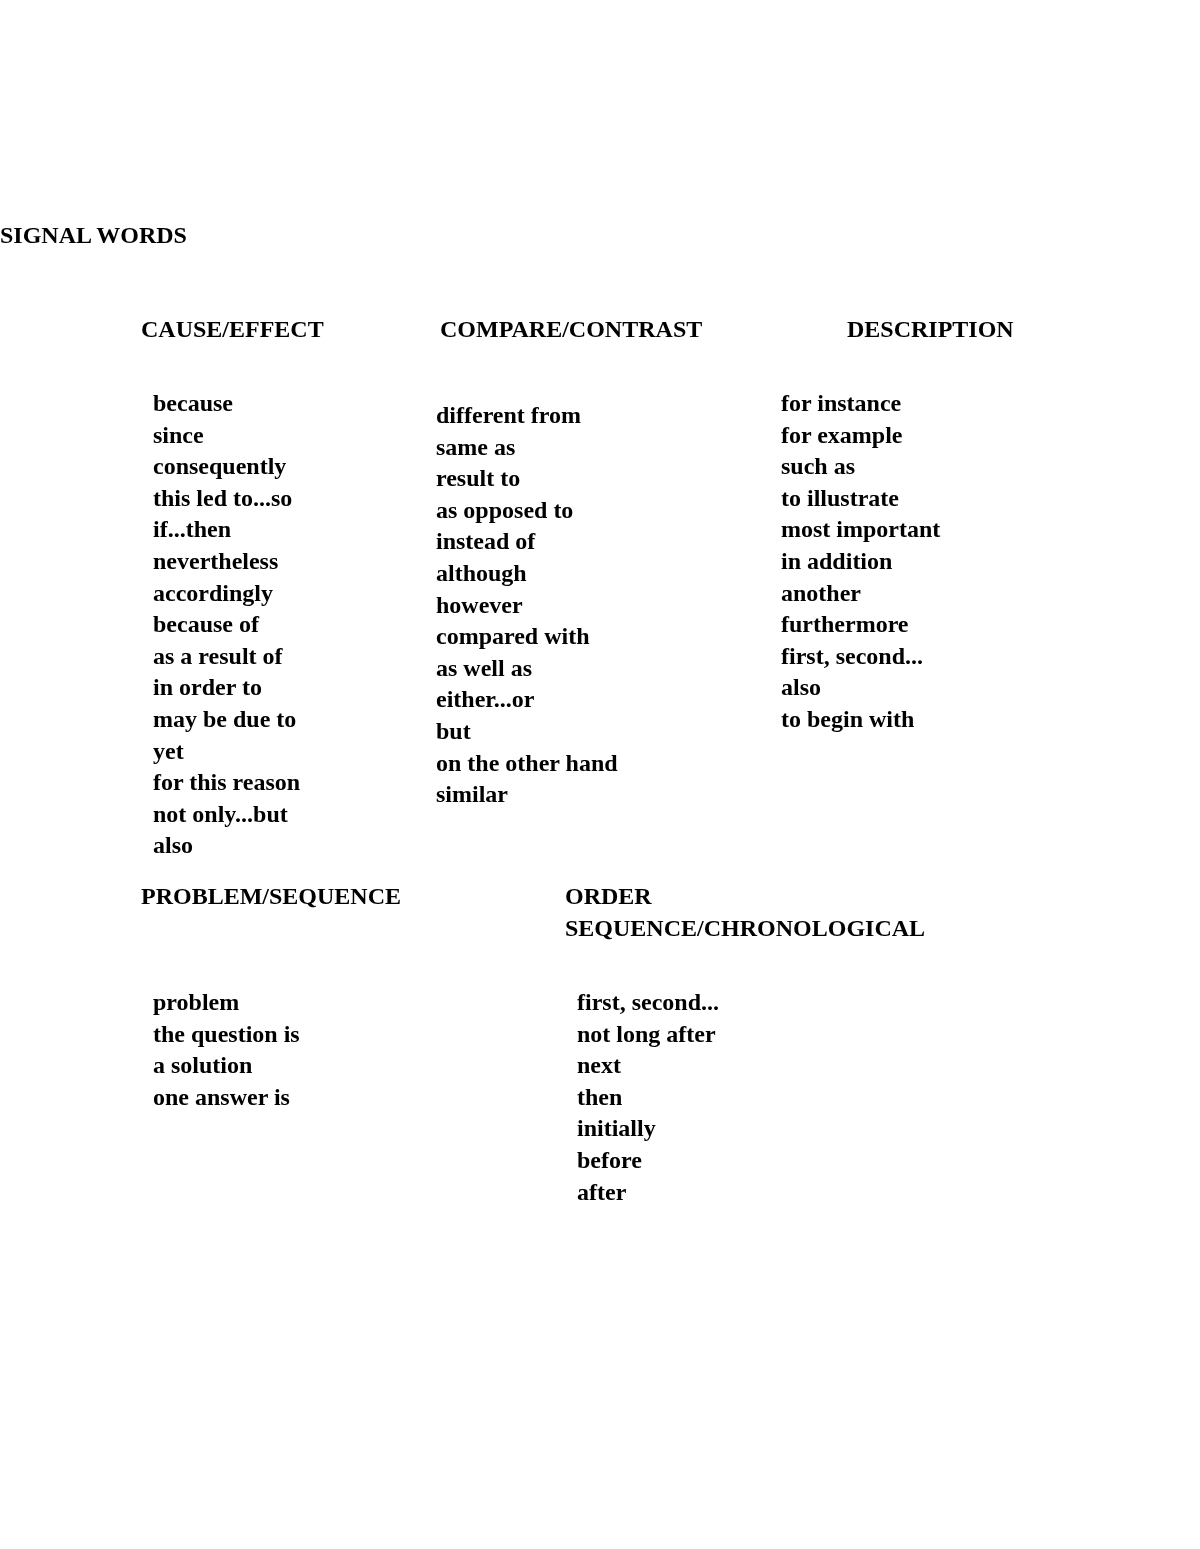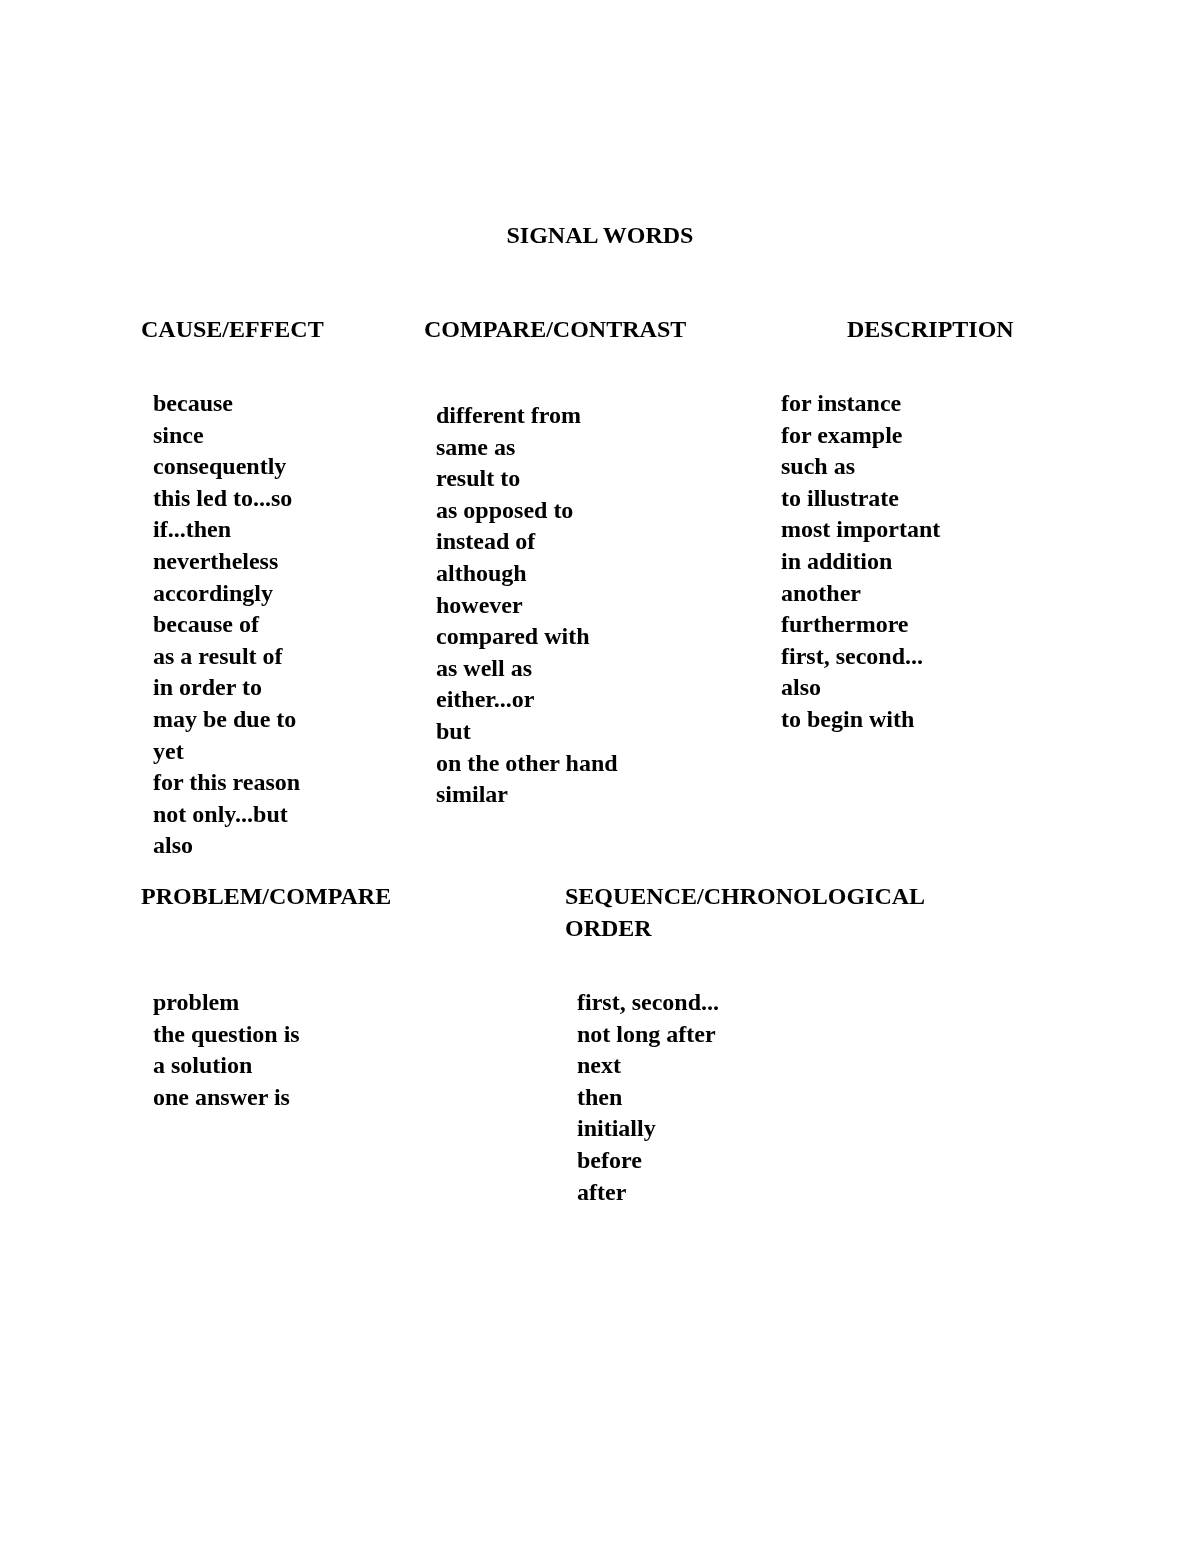--- a/index.html
+++ b/index.html
@@ -15,21 +15,20 @@
       font-family: "Liberation Serif", "DejaVu Serif", serif;
       font-weight: bold;
       color: #000000;
       font-size: 24px;
     }
     .abs { position: absolute; }
     .title {
       left: 0;
       width: 1200px;
       top: 220px;
-      text-align: center;
       font-size: 24px;
       line-height: 30px;
       white-space: nowrap;
     }
     .heading {
       font-size: 24px;
       line-height: 32px;
       white-space: nowrap;
     }
     .list {
@@ -61,21 +60,21 @@
   <li>because of</li>
   <li>as a result of</li>
   <li>in order to</li>
   <li>may be due to</li>
   <li>yet</li>
   <li>for this reason</li>
   <li>not only...but</li>
   <li>also</li>
 </ul>
 
-<div class="abs heading" style="left:424px; top:313px;">COMPARE/CONTRAST</div>
+<div class="abs heading" style="left:440px; top:313px;">COMPARE/CONTRAST</div>
 <ul class="abs list" style="left:424px; top:388px;">
   <li>different from</li>
   <li>same as</li>
   <li>result to</li>
   <li>as opposed to</li>
   <li>instead of</li>
   <li>although</li>
   <li>however</li>
   <li>compared with</li>
   <li>as well as</li>
@@ -93,31 +92,31 @@
   <li>to illustrate</li>
   <li>most important</li>
   <li>in addition</li>
   <li>another</li>
   <li>furthermore</li>
   <li>first, second...</li>
   <li>also</li>
   <li>to begin with</li>
 </ul>
 
-<div class="abs heading" style="left:141px; top:880px;">PROBLEM/COMPARE</div>
+<div class="abs heading" style="left:141px; top:880px;">PROBLEM/SEQUENCE</div>
 <ul class="abs list" style="left:141px; top:975px;">
   <li>problem</li>
   <li>the question is</li>
   <li>a solution</li>
   <li>one answer is</li>
 </ul>
 
 <div class="abs heading" style="left:565px; top:880px;">
+  <div>ORDER</div>
   <div>SEQUENCE/CHRONOLOGICAL</div>
-  <div>ORDER</div>
 </div>
 <ul class="abs list" style="left:565px; top:975px;">
   <li>first, second...</li>
   <li>not long after</li>
   <li>next</li>
   <li>then</li>
   <li>initially</li>
   <li>before</li>
   <li>after</li>
 </ul>

